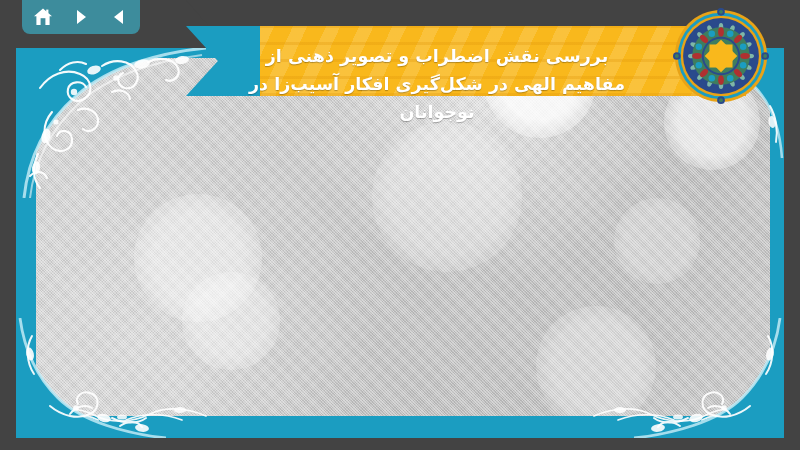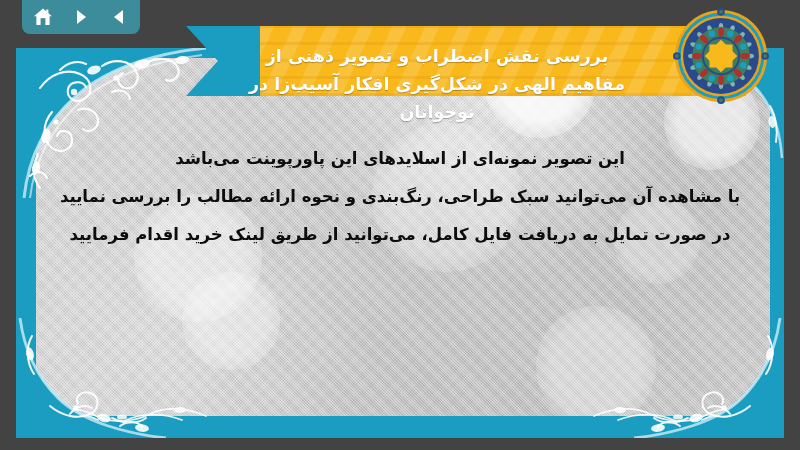--- a/index.html
+++ b/index.html
@@ -301,25 +301,20 @@
         <path d="M170,17 C152,8 128,8 112,16"></path>
         <path d="M84,16 C68,9 46,9 28,16"></path>
       </g>
       <g fill="#ffffff" opacity="0.85">
         <ellipse cx="146" cy="6" rx="6" ry="3"></ellipse>
         <ellipse cx="88" cy="13" rx="5" ry="2.6"></ellipse>
         <ellipse cx="30" cy="6" rx="6" ry="3"></ellipse>
       </g>
     </svg>
 
-    <div class="body-text">
-      <div class="body-line">این تصویر نمونه‌ای از اسلایدهای این پاورپوینت می‌باشد</div>
-      <div class="body-line">با مشاهده آن می‌توانید سبک طراحی، رنگ‌بندی و نحوه ارائه مطالب را بررسی نمایید</div>
-      <div class="body-line">در صورت تمایل به دریافت فایل کامل، می‌توانید از طریق لینک خرید اقدام فرمایید</div>
-    </div>
   </div>
 
   <div class="header-zone">
     <div class="banner-wrap">
       <div class="ribbon-notch-top"></div>
       <div class="ribbon-tail"></div>
       <div class="banner-body"></div>
     </div>
 
     <div class="title-text">بررسی نقش اضطراب و تصویر ذهنی از

